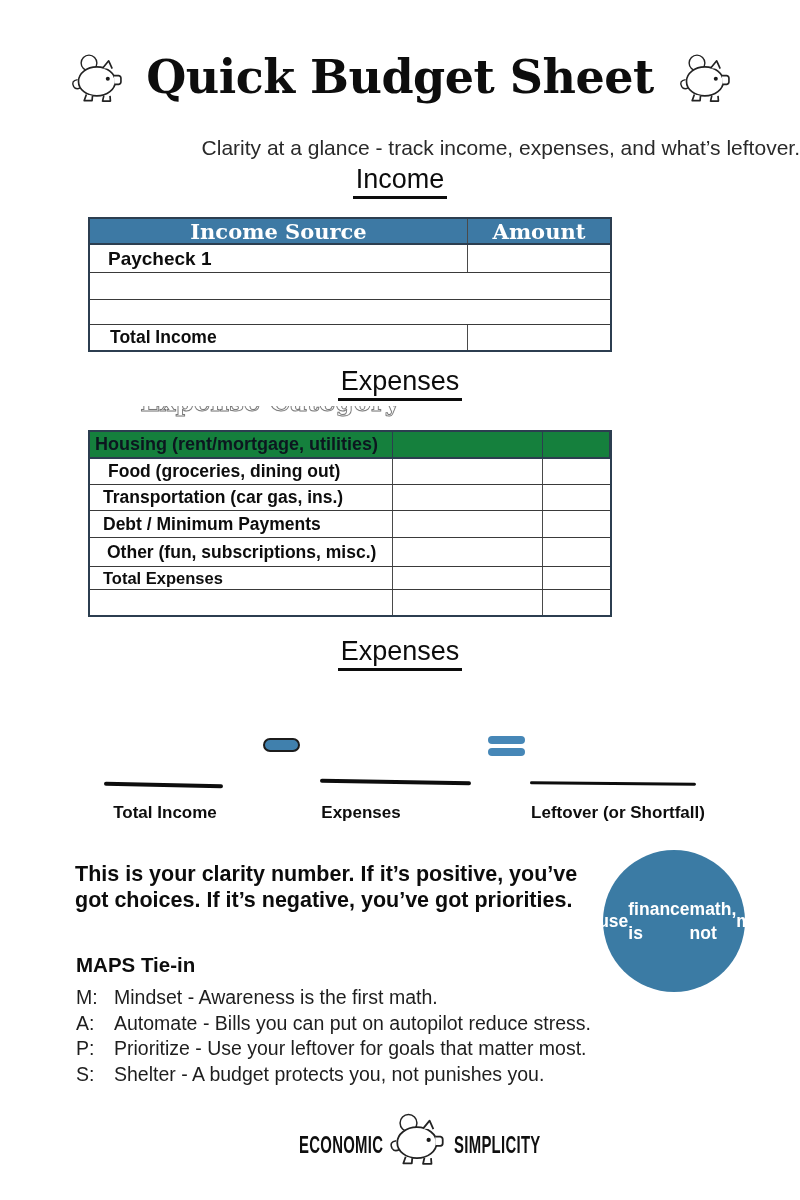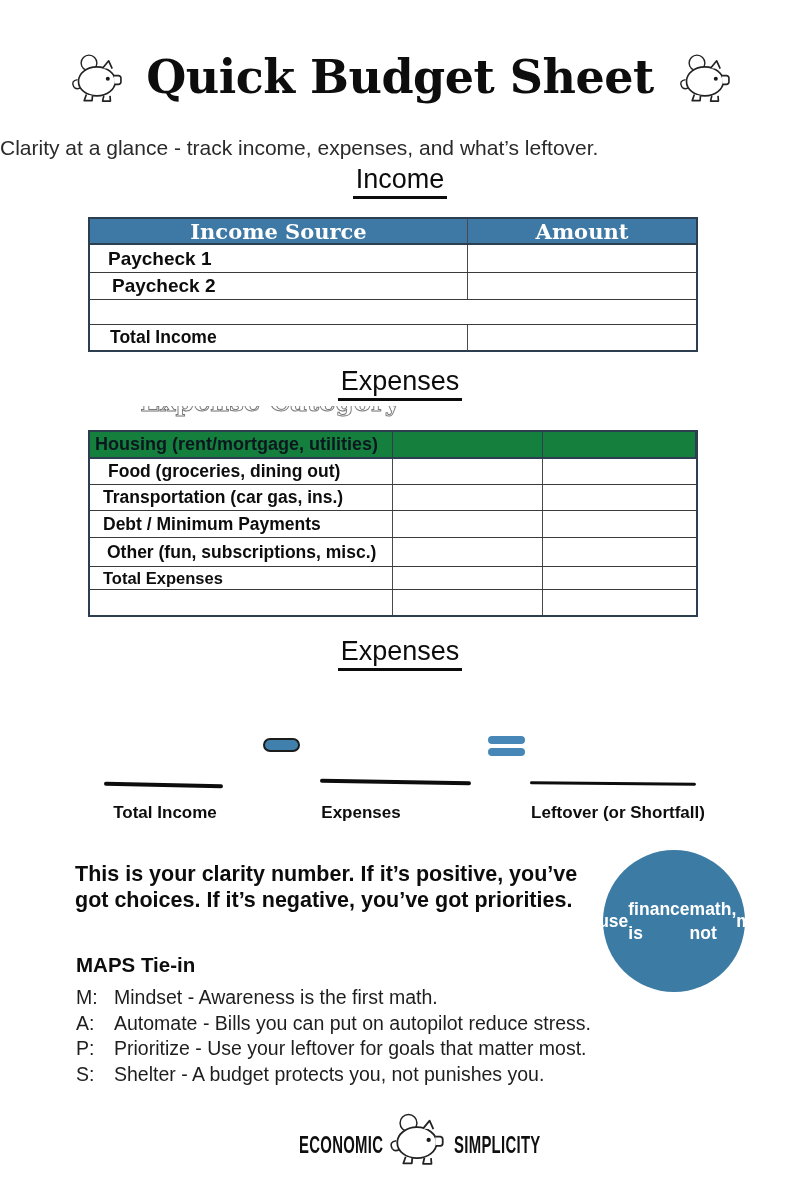--- a/index.html
+++ b/index.html
@@ -13,33 +13,33 @@
 
   
   .header-row {
     position:absolute; top:40px; left:0; width:100%;
     display:flex; justify-content:center; align-items:center; gap:22px;
   }
   .page-title { font-size:46px; letter-spacing:-0.5px; color:#0d0d0d; white-space:nowrap; }
   .piggy { display:block; }
   .subtitle {
     position:absolute; top:126px; left:0; width:100%;
-    text-align:left; font-size:21px; color:#2a2a2a;
+    text-align:right; font-size:21px; color:#2a2a2a;
   }
 
   
   .section-heading { position:absolute; left:0; width:100%; text-align:center; }
   .section-heading span {
     display:inline-block; font-size:27px; color:#0c0c0c;
     border-bottom:3px solid #0c0c0c; padding:0 3px 1px 3px;
   }
 
   
   .tbl {
-    position:absolute; left:88px; width:610px;
+    position:absolute; left:88px; width:524px;
     border:2px solid #2c3e50; background:#fff;
     display:flex; flex-direction:column;justify-content:center;
   }
   .tr { display:flex; border-bottom:1px solid #3a3a3a; }
   .tr:last-child { border-bottom:none; }
   .td { border-right:1px solid #4a4a4a; display:flex; align-items:center; }
   .td:last-child { border-right:none; }
   .head-blue { background:#3d79a4; border-bottom:2px solid #2c3e50; }
   .th-text { justify-content:center; color:#ffffff; font-family:"DejaVu Serif",serif; font-weight:700; font-size:21px; }
   .lbl { font-weight:700; color:#0d0d0d; }
@@ -136,21 +136,20 @@
   <div class="tbl" style="top:207px">
     <div class="tr head-blue" style="height:26px">
       <div class="td th-text inc-c1">Income Source</div>
       <div class="td th-text inc-c2">Amount</div>
     </div>
     <div class="tr" style="height:28px">
       <div class="td lbl inc-c1" style="font-size:19px;padding-left:18px">Paycheck 1</div>
       <div class="td inc-c2"></div>
     </div>
     <div class="tr" style="height:27px">
-      <div class="td lbl inc-c1" style="font-size:19px;padding-left:22px">Paycheck 2</div>
       <div class="td inc-c2"></div>
     </div>
     <div class="tr" style="height:25px">
       <div class="td inc-c2"></div>
     </div>
     <div class="tr" style="height:25px">
       <div class="td lbl inc-c1" style="font-size:17.5px;padding-left:20px">Total Income</div>
       <div class="td inc-c2"></div>
     </div>
   </div>

